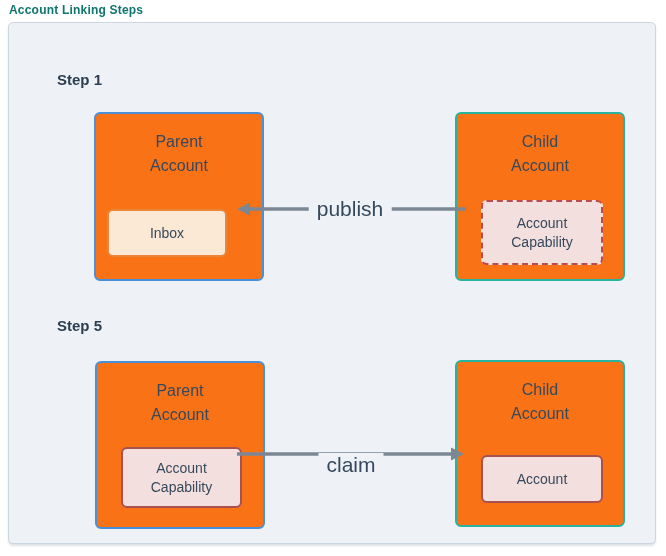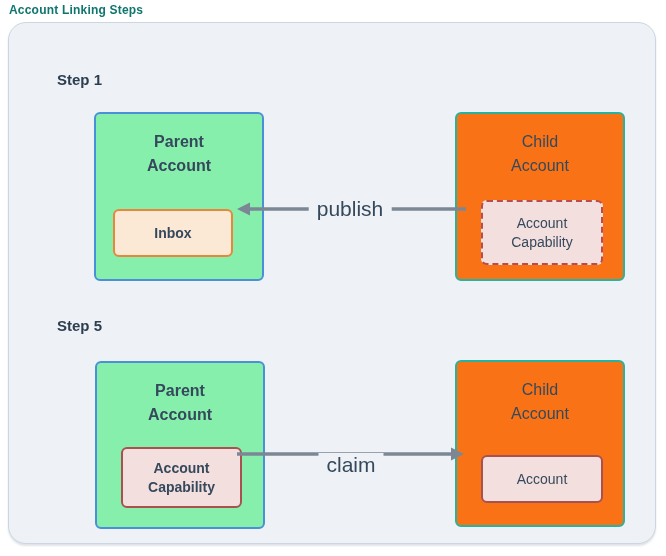--- a/index.html
+++ b/index.html
@@ -25,42 +25,41 @@
     letter-spacing: 0.2px;
   }
   .container {
     position: absolute;
     left: 8px;
     top: 22px;
     width: 648px;
     height: 522px;
     background: #eef2f6;
     border: 1px solid #ccd6e0;
-    border-radius: 18px;
+    border-radius: 5px;
     box-shadow: 0 2px 2px rgba(160, 175, 190, 0.35);
   }
   .step-heading {
     position: absolute;
     left: 48px;
     font-size: 15px;
     font-weight: bold;
     color: #2c3e50;
   }
   .step1-heading { top: 48px; }
   .step2-heading { top: 294px; }
 
   .node {
     position: absolute;
     border-radius: 6px;
     border: 2px solid;
   }
   .node-parent {
-    background: #86efac;
+    background: #f97316;
     border-color: #4a90d9;
-    font-weight: bold;
   }
   .node-child {
     background: #f97316;
     border-color: #28b39e;
   }
   .node-title {
     margin-top: 16px;
     text-align: center;
     font-size: 16px;
     line-height: 24px;
@@ -79,21 +78,21 @@
     line-height: 19px;
     color: #36495c;
     white-space: pre-line;
   }
   .inner-orange { background: #fbe9d6; border-color: #e8863a; }
   .inner-red    { background: #f4dfdf; border-color: #a85151; }
   .inner-red-dashed { background: #f4dfdf; border: 2px dashed #b74d4d; }
 
   
   .s1-parent { left: 85px;  top: 89px; width: 170px; height: 169px; }
-  .s1-inbox  { left: 17px;  top: 95px; width: 120px; height: 48px; }
+  .s1-inbox  { left: 11px;  top: 95px; width: 120px; height: 48px; }
   .s1-child  { left: 446px; top: 89px; width: 170px; height: 169px; }
   .s1-cap    { left: 24px;  top: 86px; width: 122px; height: 65px; }
 
   
   .s2-parent { left: 86px;  top: 338px; width: 170px; height: 168px; }
   .s2-cap    { left: 24px;  top: 84px;  width: 121px; height: 61px; }
   .s2-child  { left: 446px; top: 337px; width: 170px; height: 167px; }
   .s2-account{ left: 24px;  top: 93px;  width: 122px; height: 48px; }
 
   .arrows-svg {

